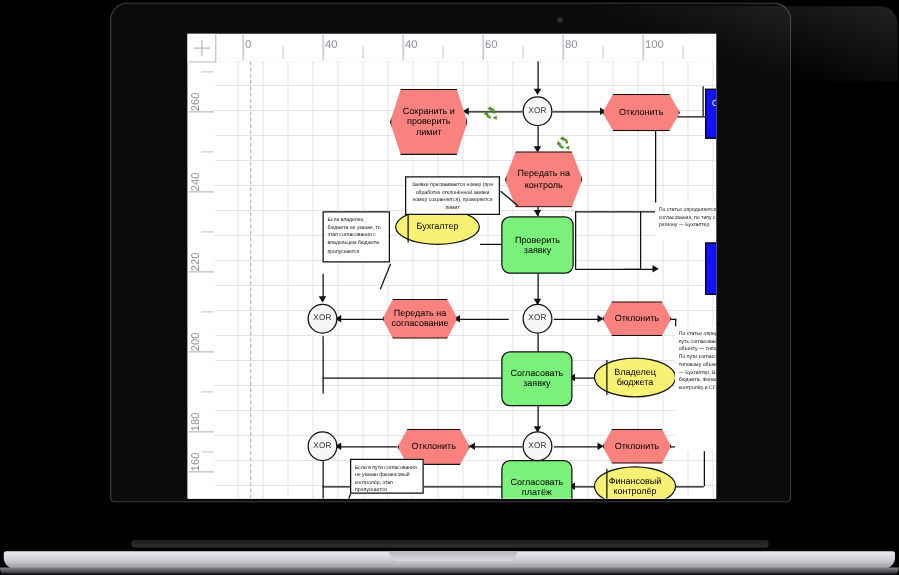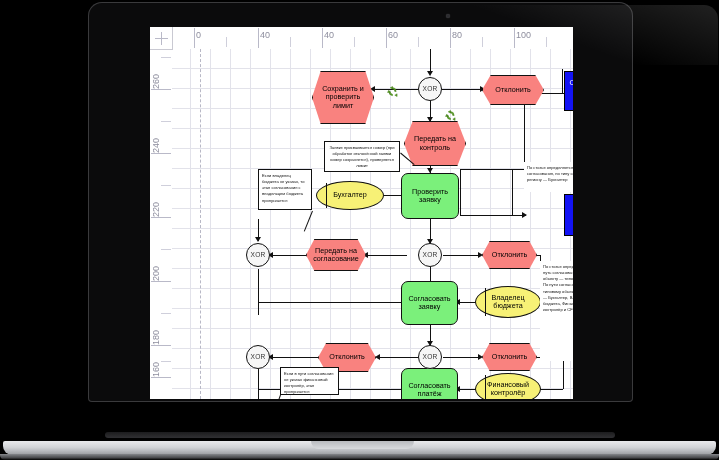--- a/index.html
+++ b/index.html
@@ -267,21 +267,21 @@
         </div>
 
         <div class="node task" style="left:229px;top:124px;width:58px;height:46px">
           <span>Проверить заявку</span>
         </div>
 
         <div class="node task" style="left:229px;top:319px;width:57px;height:44px">
           <span>Согласовать платёж</span>
         </div>
 
-        <div class="node org" style="left:144px;top:132px;width:68px;height:29px">
+        <div class="node org" style="left:144px;top:118px;width:68px;height:29px">
           <span>Бухгалтер</span>
         </div>
 
         <div class="node org" style="left:303px;top:237px;width:66px;height:32px">
           <span>Владелец бюджета</span>
         </div>
 
         <div class="node org" style="left:303px;top:324px;width:66px;height:32px">
           <span>Финансовый контролёр</span>
         </div>

